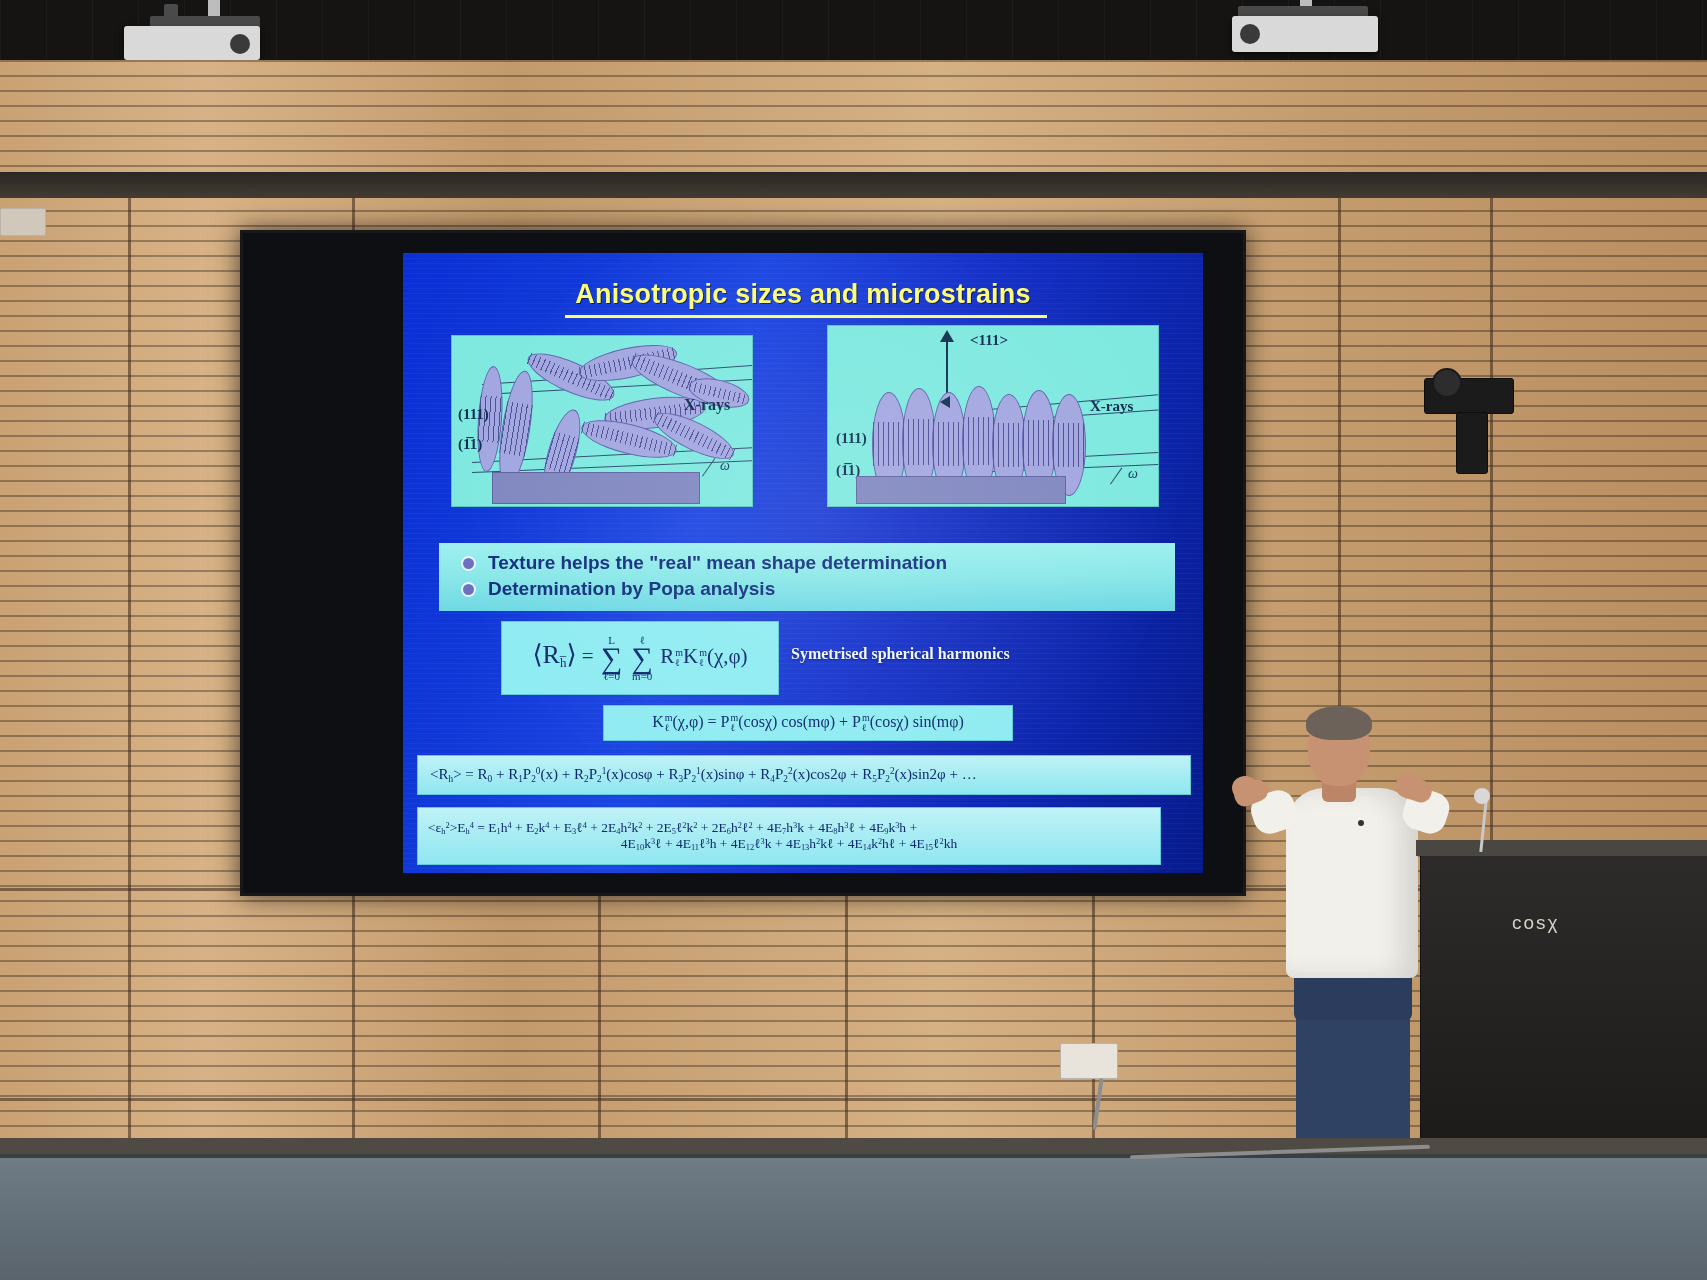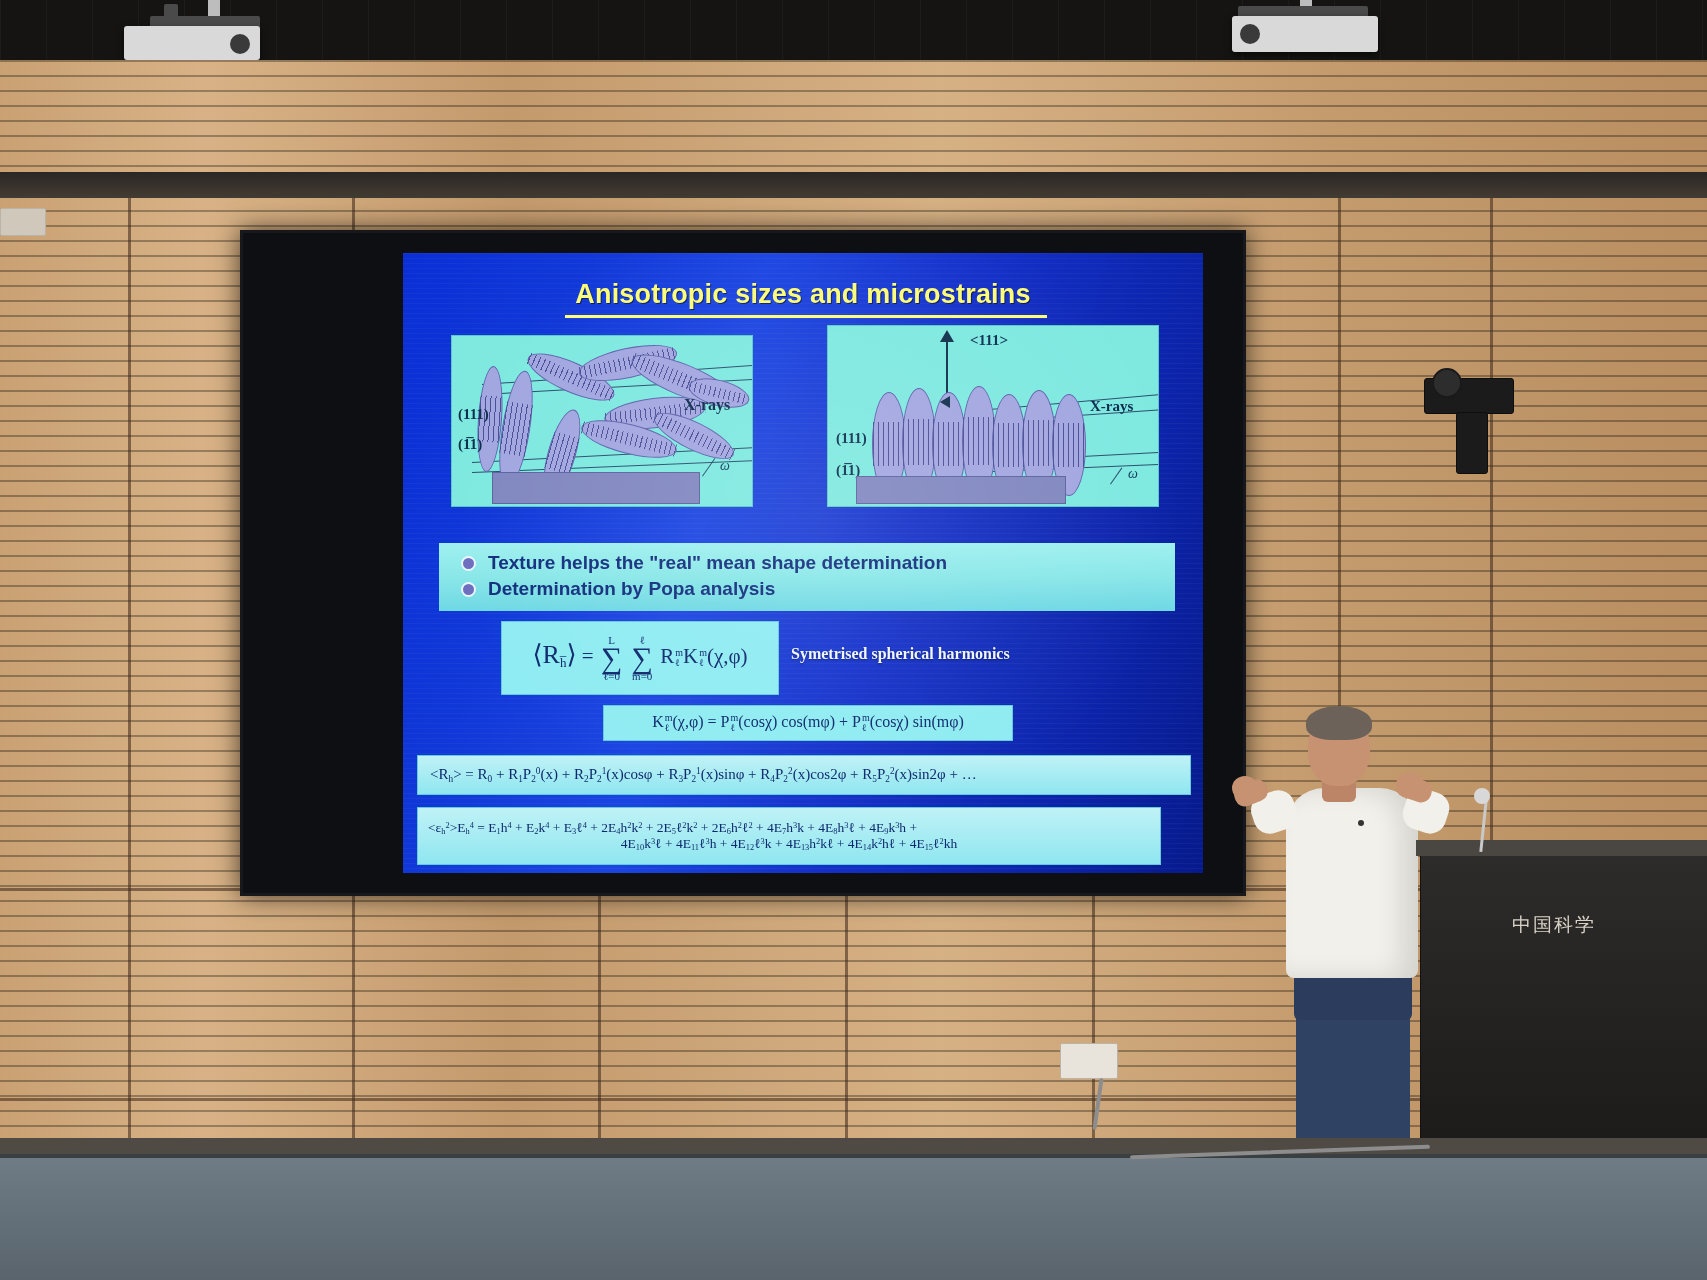--- a/index.html
+++ b/index.html
@@ -339,21 +339,21 @@
     <div style="position:absolute;left:1322px;top:772px;width:34px;height:30px;background:#bc8567;border-radius:6px;"></div>
     <div class="head" style="left:1308px;top:710px;width:62px;height:76px;"></div>
     <div class="hair" style="left:1306px;top:706px;width:66px;height:34px;"></div>
 
     <div style="position:absolute;left:1358px;top:820px;width:6px;height:6px;background:#333;border-radius:50%;"></div>
   </div>
 
   <div>
     <div class="podium" style="left:1420px;top:848px;width:287px;height:300px;"></div>
     <div class="podium-top" style="left:1416px;top:840px;width:291px;height:16px;"></div>
-    <div class="podium-logo" style="left:1512px;top:912px;">中国科学</div>
+    <div class="podium-logo" style="left:1512px;top:912px;">cosχ</div>
     <div class="mic-stem" style="left:1482px;top:800px;width:3px;height:52px;transform:rotate(6deg);"></div>
     <div class="mic-head" style="left:1474px;top:788px;width:16px;height:16px;"></div>
   </div>
 
   <div class="speaker-box" style="left:1424px;top:378px;width:88px;height:34px;"></div>
   <div style="position:absolute;left:1432px;top:368px;width:26px;height:26px;background:#2d2d2d;border-radius:50%;border:2px solid #1a1a1a;"></div>
   <div class="speaker-box" style="left:1456px;top:412px;width:30px;height:60px;"></div>
 
   <div class="skirting"></div>
   <div class="floor-edge"></div>

